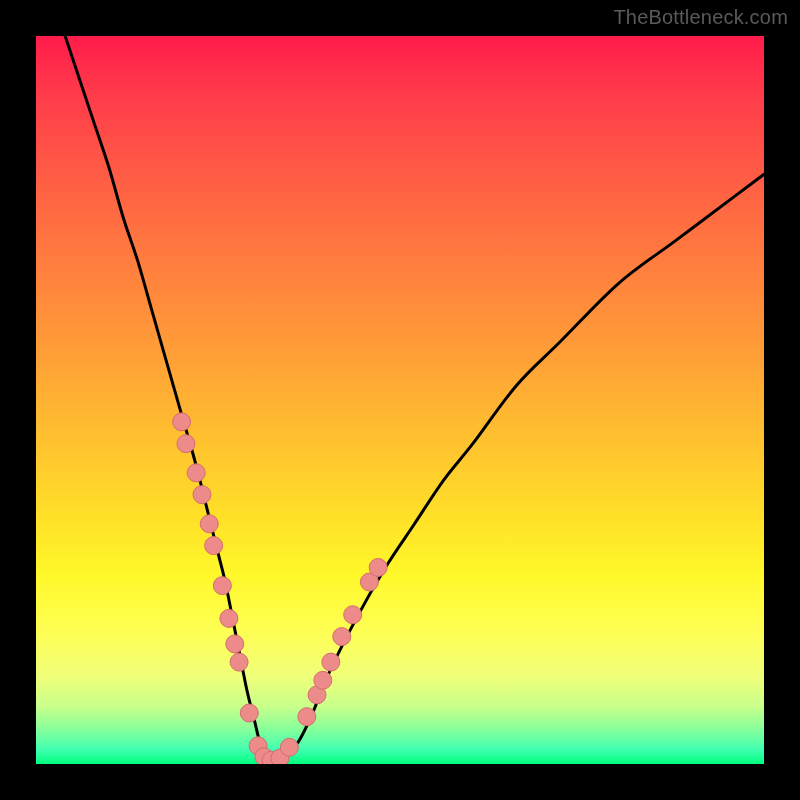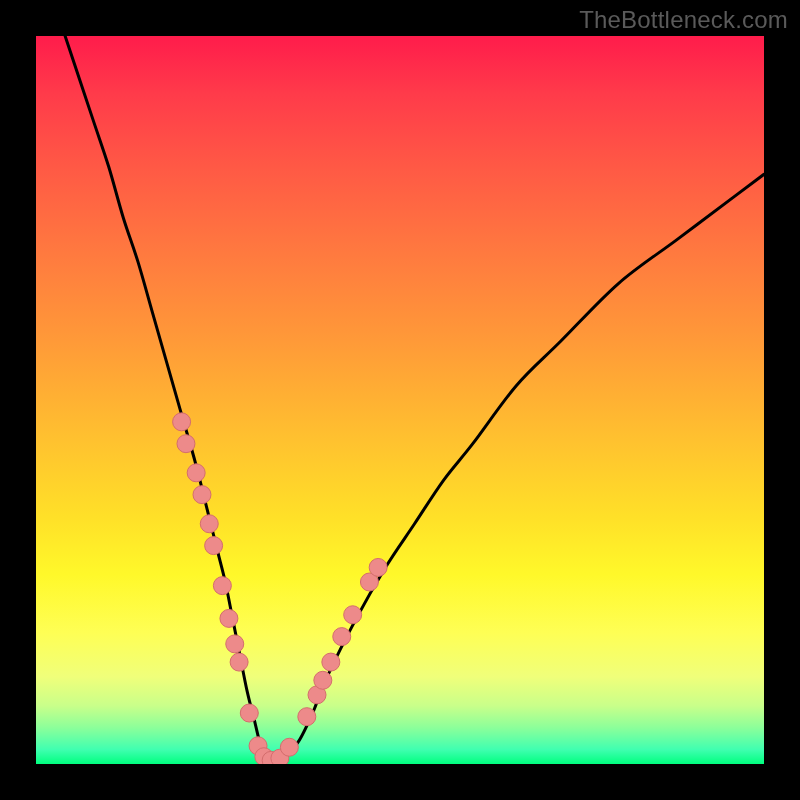--- a/index.html
+++ b/index.html
@@ -51,21 +51,21 @@
     position: absolute;
     left: 0; top: 0;
     width: 728px;
     height: 728px;
   }
   .watermark {
     position: absolute;
     top: 6px;
     right: 12px;
     color: #5a5a5a;
-    font-size: 24px;
+    font-size: 20px;
     font-weight: 500;
     letter-spacing: 0.2px;
   }
 </style>
 </head>
 <body>
 
 <div class="frame">
 
   <div class="plot-area">

